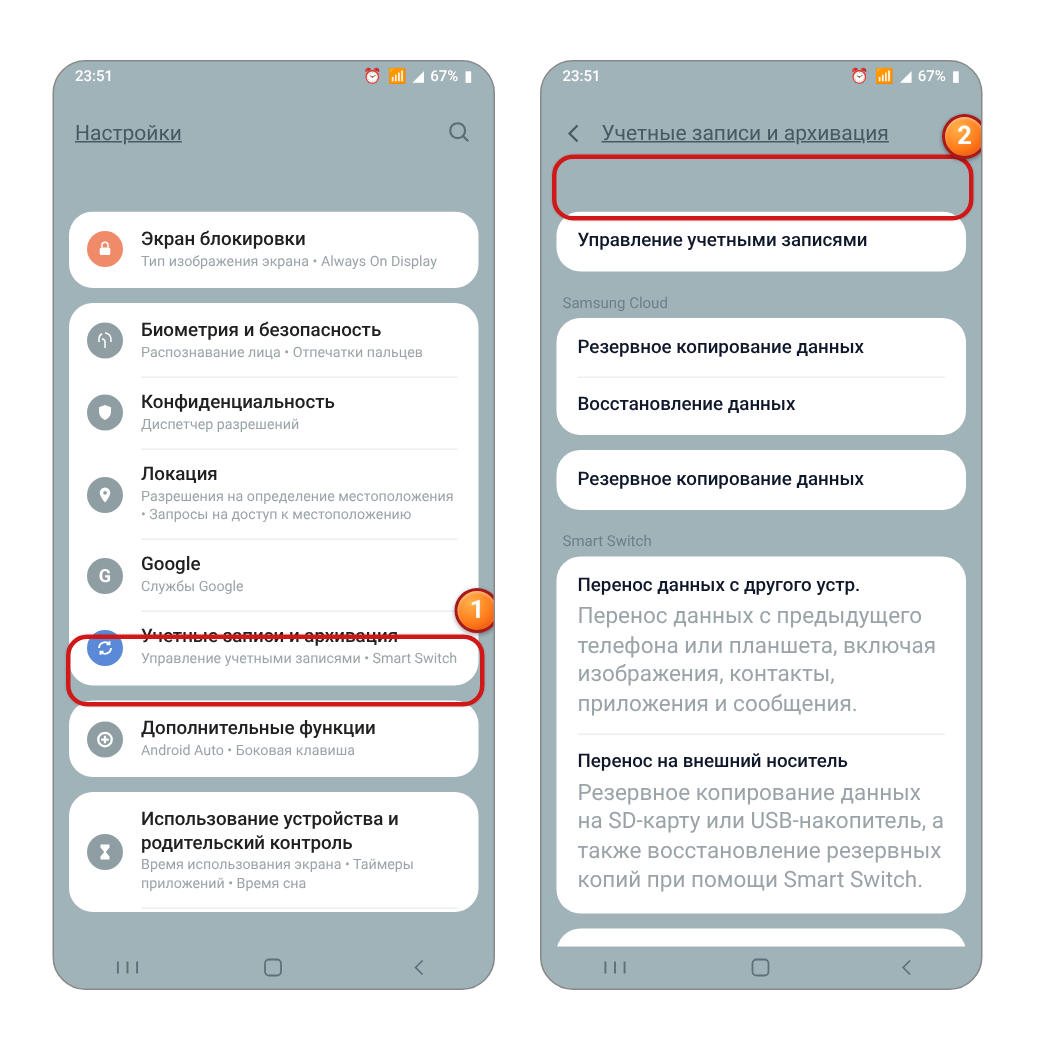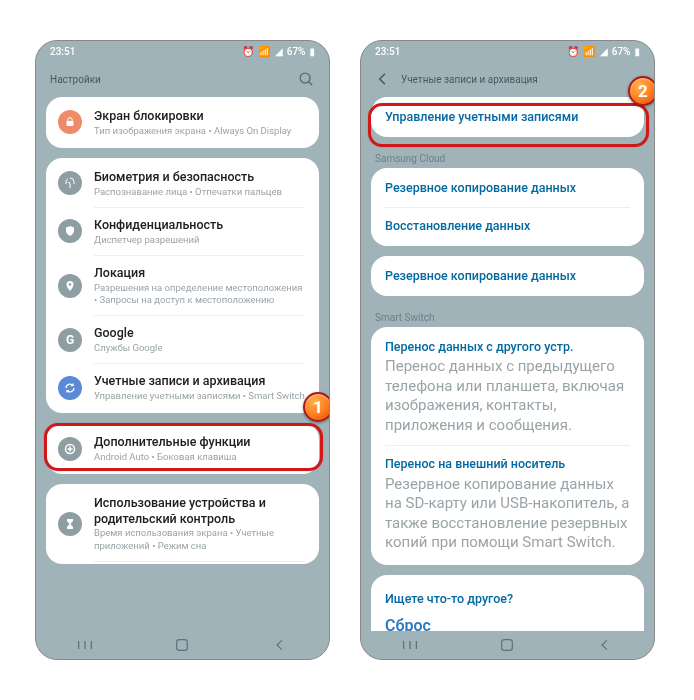--- a/index.html
+++ b/index.html
@@ -30,37 +30,39 @@
     align-items: center;
     padding: 0 14px;
     font-size: 10px;
     color: #fff;
     font-weight: 500;
   }
   .statusbar .right { display: flex; align-items: center; gap: 4px; }
   .topbar {
     height: 36px;
     display: flex;
-    align-items: center;
+    align-items: flex-end;
     padding: 0 14px;
     color: #465a61;
-    font-size: 10px;
+    font-size: 14px;
     position: relative;
+    text-decoration: underline;
   }
   .topbar .back {
     font-size: 17px;
     margin-right: 10px;
     color: #465a61;
   }
   .topbar .title { flex: 1; }
   .topbar .search { font-size: 17px; color: #5a6e74; }
   .scroll {
     flex: 1;
     padding: 0 10px 4px 10px;
     overflow: hidden;
+    margin-top: 44px;
   }
   .card {
     background: #fff;
     border-radius: 16px;
     margin-bottom: 10px;
     padding: 2px 0;
   }
   .row {
     display: flex;
     align-items: center;
@@ -98,21 +100,21 @@
   }
   .divider {
     height: 1px;
     background: #eceff0;
     margin: 0 14px 0 48px;
   }
   
   .row2 {
     padding: 10px 14px;
   }
-  .row2 .t1 { font-size: 12.5px; color: #0369a1; font-weight: 500; line-height:1.3;}
+  .row2 .t1 { font-size: 12.5px; color: #0f172a; font-weight: 500; line-height:1.3;}
   .row2 .t2 { font-size: 15px; color: #9aa4a8; line-height: 1.3; margin-top:2px;}
   .divider2 { height:1px; background:#eceff0; margin:0 14px; }
   .section-label {
     font-size: 10px;
     color: #6c8088;
     padding: 6px 4px 4px 4px;
     margin-top: 2px;
   }
   .link {
     font-size: 16px;
@@ -276,21 +278,21 @@
 
     <div class="card">
       <div class="row">
         <div class="icon">
           <svg width="12" height="12" viewBox="0 0 24 24" fill="#fff">
               <path d="M6 2h12v4l-5 6 5 6v4H6v-4l5-6-5-6V2z"></path>
             </svg>
         </div>
         <div class="texts">
           <div class="t1">Использование устройства и родительский контроль</div>
-          <div class="t2">Время использования экрана  •  Учетные приложений  •  Режим сна</div>
+          <div class="t2">Время использования экрана  •  Таймеры приложений  •  Время сна</div>
         </div>
       </div>
       <div class="divider"></div>
     </div>
   </div>
 
   <div class="navbar">
     <div class="nav-btn">
       <svg width="16" height="14" viewBox="0 0 20 14" stroke="#5e7178" stroke-width="1.6">
           <line x1="2" y1="2" x2="2" y2="12"></line>

